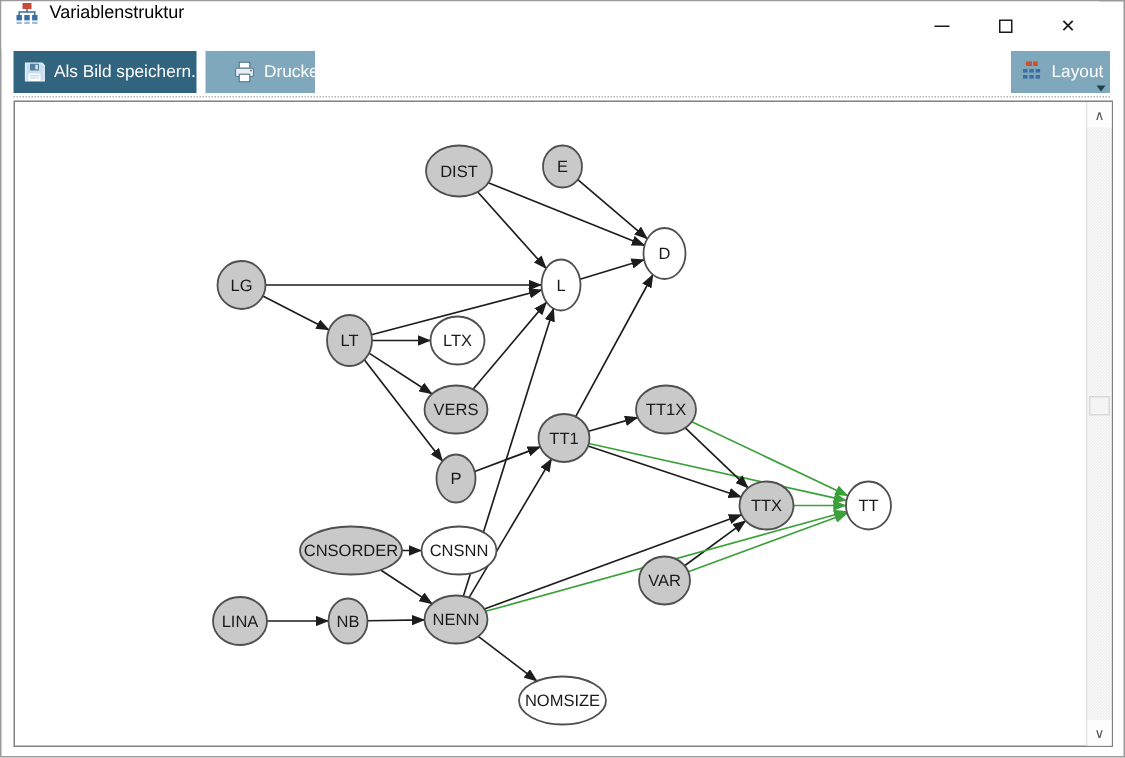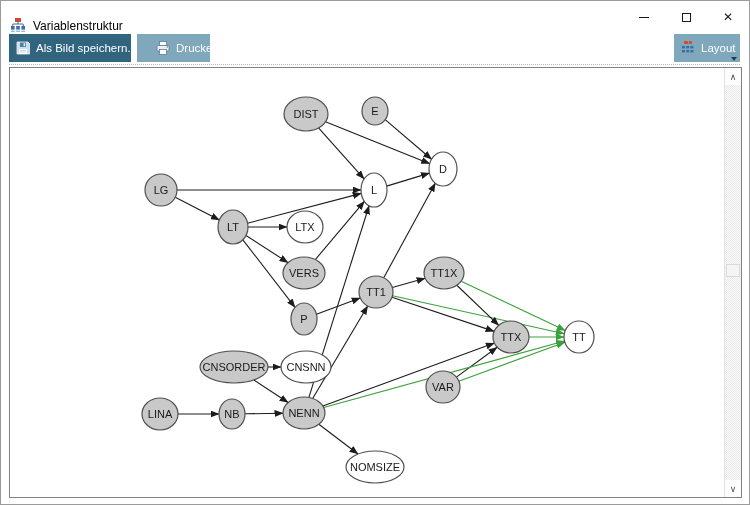--- a/index.html
+++ b/index.html
@@ -7,22 +7,22 @@
   body {
     font-family:"Liberation Sans", sans-serif;
     background:#ffffff; position:relative; overflow:hidden;
   }
   .window {
     position:absolute; inset:0; background:#ffffff;
     border:1px solid #9b9b9b;
   }
   
   .titlebar {
-    position:absolute; left:0; top:0; right:0; height:32px;
-    display:flex; align-items:flex-end; background:#ffffff;
+    position:absolute; left:0; top:0; right:16px; height:32px;
+    display:flex; align-items:flex-start; background:#ffffff;
   }
   .app-icon { margin-left:9px; width:16px; height:16px; flex:0 0 auto; }
   .title-text { margin-left:7px; font-size:12px; color:#000; }
   .win-controls { position:absolute; right:0; top:0; height:32px; display:flex; }
   .win-btn {
     width:42px; height:32px; display:flex; align-items:center; justify-content:center;
     font-size:13px; color:#1a1a1a; cursor:default;
   }
   .min-glyph { display:block; width:10px; height:1px; background:#1a1a1a; }
   .max-glyph { display:block; width:9px; height:9px; border:1px solid #1a1a1a; }

